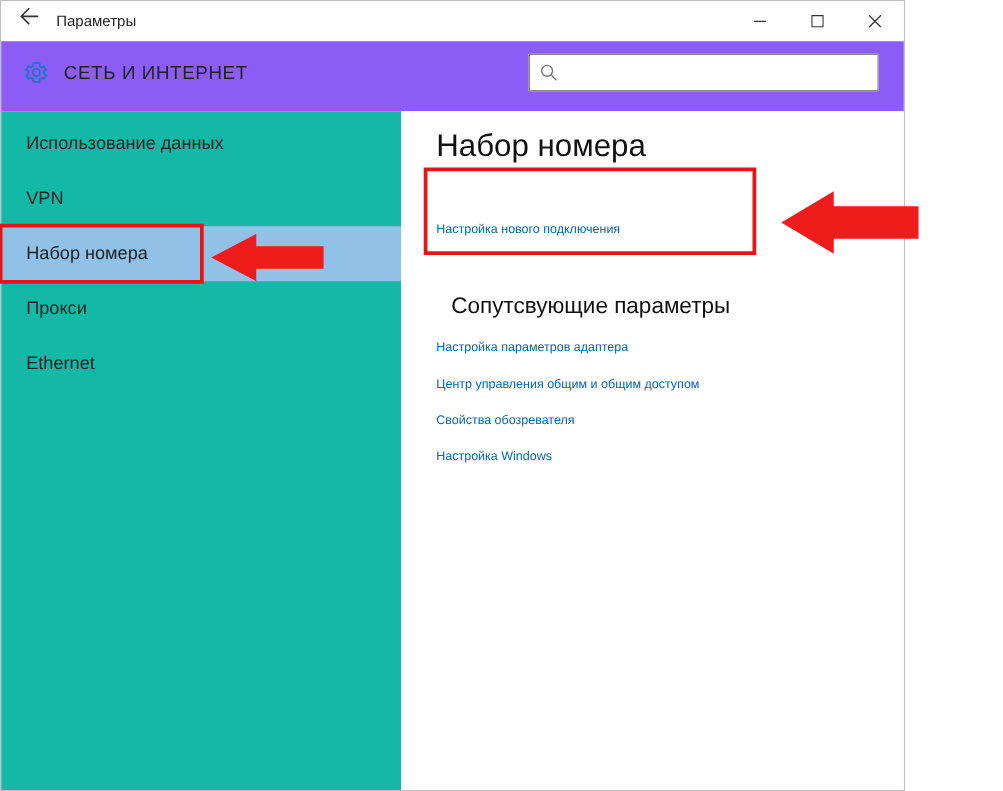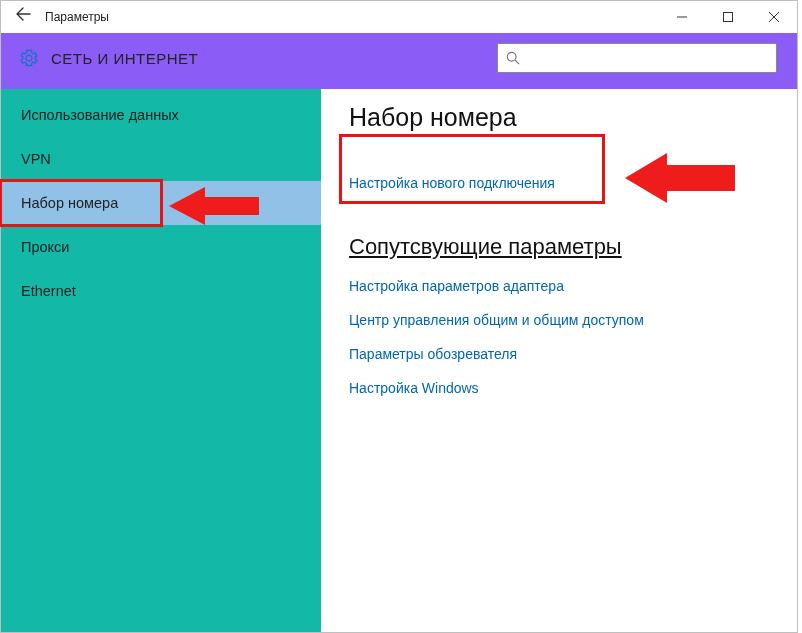--- a/index.html
+++ b/index.html
@@ -6,21 +6,21 @@
     margin: 0;
     padding: 0;
     font-family: "Segoe UI", Tahoma, sans-serif;
     background: #fff;
     width: 802px;
     height: 633px;
     overflow: hidden;
     color: #000;
   }
   .window {
-    width: 798px;
+    width: 724px;
     height: 633px;
     border: 1px solid #bfbfbf;
     box-sizing: border-box;
     display: flex;
     flex-direction: column;
     position: relative;
   }
   
   .titlebar {
     height: 32px;
@@ -125,29 +125,28 @@
     background: #fff;
     position: relative;
   }
   .main h1 {
     font-size: 25px;
     font-weight: 400;
     margin: 6px 0 30px 0;
     color: #111;
   }
   .main h2 {
-    font-size: 22px;
+    font-size: 18px;
     font-weight: 400;
-    margin: 30px 0 18px 0;
+    margin: 30px 0 18px 12px;
     color: #111;
-    text-decoration: underline;
   }
   .link {
     color: #0066b3;
-    font-size: 14px;
+    font-size: 10px;
     margin: 0 0 18px 0;
     display: block;
   }
   
   .redbox {
     position: absolute;
     border: 3px solid #e61414;
     pointer-events: none;
   }
   .arrow {
@@ -230,21 +229,21 @@
 
       <div style="position:relative; height:42px; display:flex; align-items:center;">
         <a class="link" style="margin:0;">Настройка нового подключения</a>
         <div class="redbox" style="left:-10px; top:-28px; width:260px; height:64px;"></div>
       </div>
 
       <h2>Сопутсвующие параметры</h2>
 
       <a class="link">Настройка параметров адаптера</a>
       <a class="link">Центр управления общим и общим доступом</a>
-      <a class="link">Параметры обозревателя</a>
+      <a class="link">Свойства обозревателя</a>
       <a class="link">Настройка Windows</a>
     </div>
   </div>
 
   <svg class="arrow" style="left:168px; top:180px;" width="90" height="50" viewBox="0 0 90 50">
     <polygon points="0,25 36,6 36,16 90,16 90,34 36,34 36,44" fill="#ef1c1c"></polygon>
   </svg>
 
   <svg class="arrow" style="left:624px; top:148px;" width="110" height="58" viewBox="0 0 110 58">
     <polygon points="0,29 42,4 42,16 110,16 110,42 42,42 42,54" fill="#ef1c1c"></polygon>

